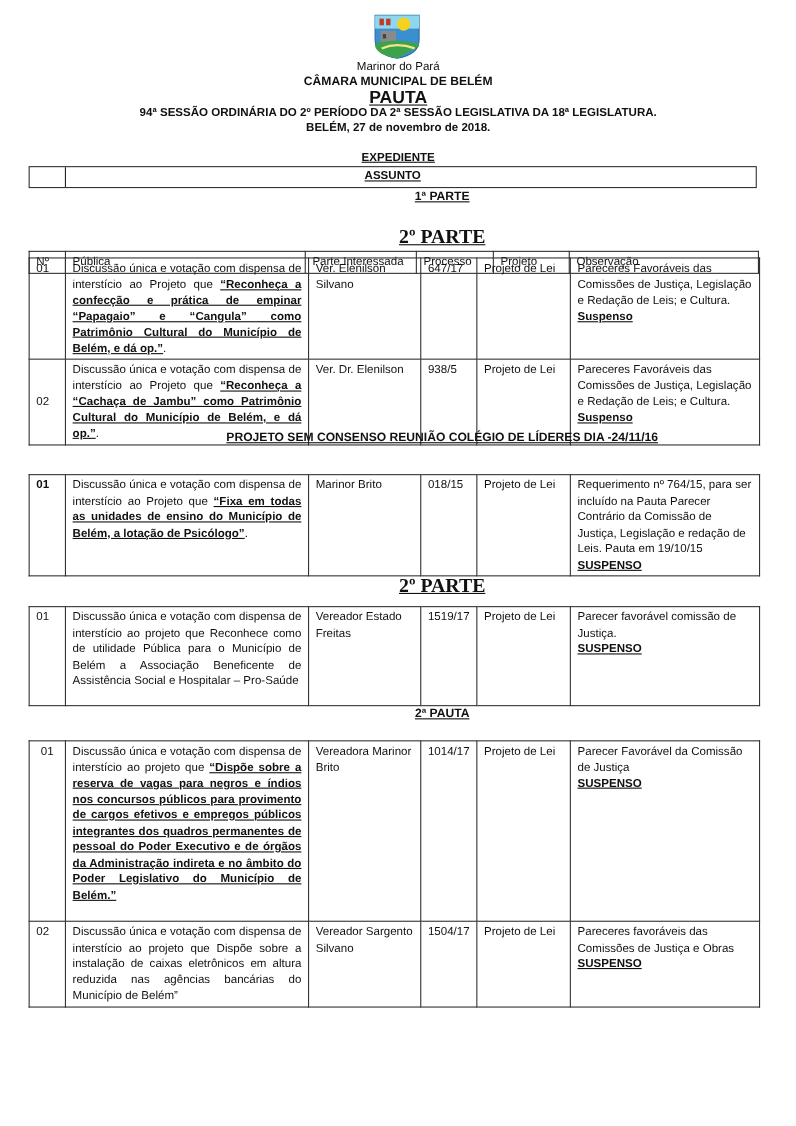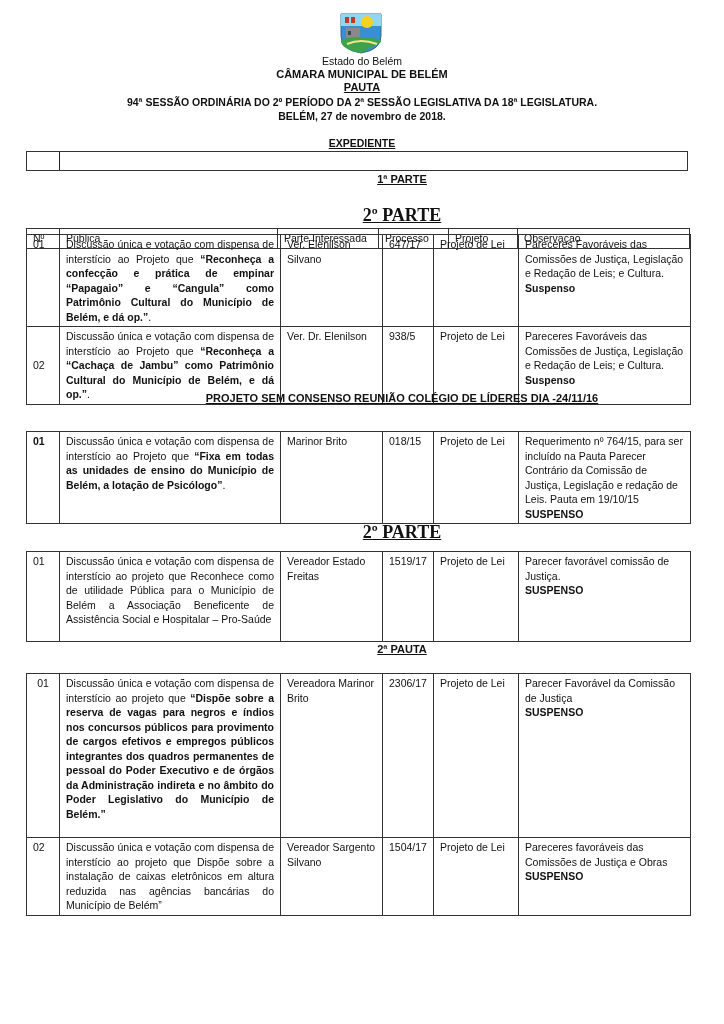--- a/index.html
+++ b/index.html
@@ -2,59 +2,60 @@
 <html><head>
 <meta charset="utf-8">
 <style>
   html, body { margin:0; padding:0; background:#fff; }
   body { width:724px; height:1024px; position:relative; overflow:hidden;
          font-family:"Liberation Sans", sans-serif; color:#111; font-size:10.5px; }
   .center { position:absolute; left:0; width:724px; text-align:center; }
   .logo { position:absolute; left:337px; top:12px; width:48px; height:42px; }
   .t1 { top:55px; font-size:10.5px; }
   .t2 { top:68px; font-size:11px; font-weight:bold; }
-  .t3 { top:81px; font-size:11px; font-weight:bold; text-decoration:underline;text-align:center; }
+  .t3 { top:81px; font-size:16px; font-weight:bold; text-decoration:underline;text-align:center; }
   .t4 { top:96px; font-size:10.5px; font-weight:bold; }
   .t5 { top:110px; font-size:10.5px; font-weight:bold; }
   .t6 { top:137px; font-size:10.5px; font-weight:bold; text-decoration:underline; }
   .sec { font-weight:bold; text-decoration:underline; font-size:11px;margin-left:40px; }
   .serif { font-family:"Liberation Serif", serif; font-size:18px; }
   table { position:absolute; left:26px; border-collapse:collapse; table-layout:fixed; }
   td { border:1.3px solid #333; vertical-align:top; padding:2px 6px; font-size:10.5px; line-height:14.5px; }
   td.desc { text-align:justify; }
-  b { font-weight:bold; }
+  b { font-weight:bold;text-decoration:underline; }
   .assunto { position:absolute; left:26px; top:151px; width:662px; height:20px; border:1.3px solid #333; box-sizing:border-box; }
   .assunto .div { position:absolute; left:32px; top:0; bottom:0; border-left:1.5px solid #222; }
   .assunto .lbl { position:absolute; left:0; right:0; top:2px; text-align:center; font-weight:bold; text-decoration:underline; font-size:10.5px; }
 </style>
 </head>
 <body>
 
 <div class="logo">
   <svg width="48" height="42" viewBox="0 0 48 42">
     <path d="M4 2 H44 V24 Q44 38 24 41 Q4 38 4 24 Z" fill="#3a8fd0" stroke="#2a6c9c" stroke-width="1"></path>
     <rect x="4" y="2" width="40" height="12" fill="#8fd6ef"></rect>
     <circle cx="30" cy="10" r="6" fill="#f4d21f"></circle>
     <rect x="8" y="5" width="4" height="6" fill="#c2392b"></rect>
     <rect x="14" y="5" width="4" height="6" fill="#c2392b"></rect>
     <rect x="9" y="16" width="14" height="10" fill="#8a8a8a"></rect>
     <rect x="11" y="19" width="3" height="4" fill="#444"></rect>
     <path d="M4 28 Q20 22 44 28 V30 Q26 40 24 41 Q6 38 4 30 Z" fill="#3ca34a"></path>
     <path d="M10 32 Q24 26 40 32" stroke="#f5e38a" stroke-width="2" fill="none"></path>
   </svg>
 </div>
-<div class="center t1">Estado do Belém</div>
+<div class="center t1">Marinor do Pará</div>
 <div class="center t2">CÂMARA MUNICIPAL DE BELÉM</div>
 <div class="center t3">PAUTA</div>
 <div class="center t4">94ª SESSÃO ORDINÁRIA DO 2º PERÍODO DA 2ª SESSÃO LEGISLATIVA DA 18ª LEGISLATURA.</div>
 <div class="center t5">BELÉM, 27 de novembro de 2018.</div>
 <div class="center t6">EXPEDIENTE</div>
 
 <div class="assunto">
   <div class="div"></div>
+  <div class="lbl">ASSUNTO</div>
 </div>
 
 <div class="center sec" style="top:173px;">1ª PARTE</div>
 
 <table style="top:188px; width:663px;margin-top:40px;">
   <colgroup>
       <col style="width:33px">
       <col style="width:218px">
       <col style="width:101px">
       <col style="width:70px">
@@ -159,21 +160,21 @@
       <col style="width:102px">
       <col style="width:51px">
       <col style="width:85px">
       <col style="width:172px">
     </colgroup>
   <tbody>
       <tr style="height:164px;">
     <td style="text-align:center;">01</td>
     <td class="desc"><span>Discussão única e votação com dispensa de interstício ao projeto que </span><b>“Dispõe sobre a reserva de vagas para negros e índios nos concursos públicos para provimento de cargos efetivos e empregos públicos integrantes dos quadros permanentes de pessoal do Poder Executivo e de órgãos da Administração indireta e no âmbito do Poder Legislativo do Município de Belém.”</b></td>
     <td>Vereadora Marinor Brito</td>
-    <td>2306/17</td>
+    <td>1014/17</td>
     <td>Projeto de Lei</td>
     <td><span>Parecer Favorável da Comissão de Justiça</span><br><b>SUSPENSO</b></td>
   </tr>
   <tr style="height:76px;">
     <td>02</td>
     <td class="desc"><span>Discussão única e votação com dispensa de interstício ao projeto que Dispõe sobre a instalação de caixas eletrônicos em altura reduzida nas agências bancárias do Município de Belém”</span></td>
     <td>Vereador Sargento Silvano</td>
     <td>1504/17</td>
     <td>Projeto de Lei</td>
     <td><span>Pareceres favoráveis das Comissões de Justiça e Obras</span><br><b>SUSPENSO</b></td>

